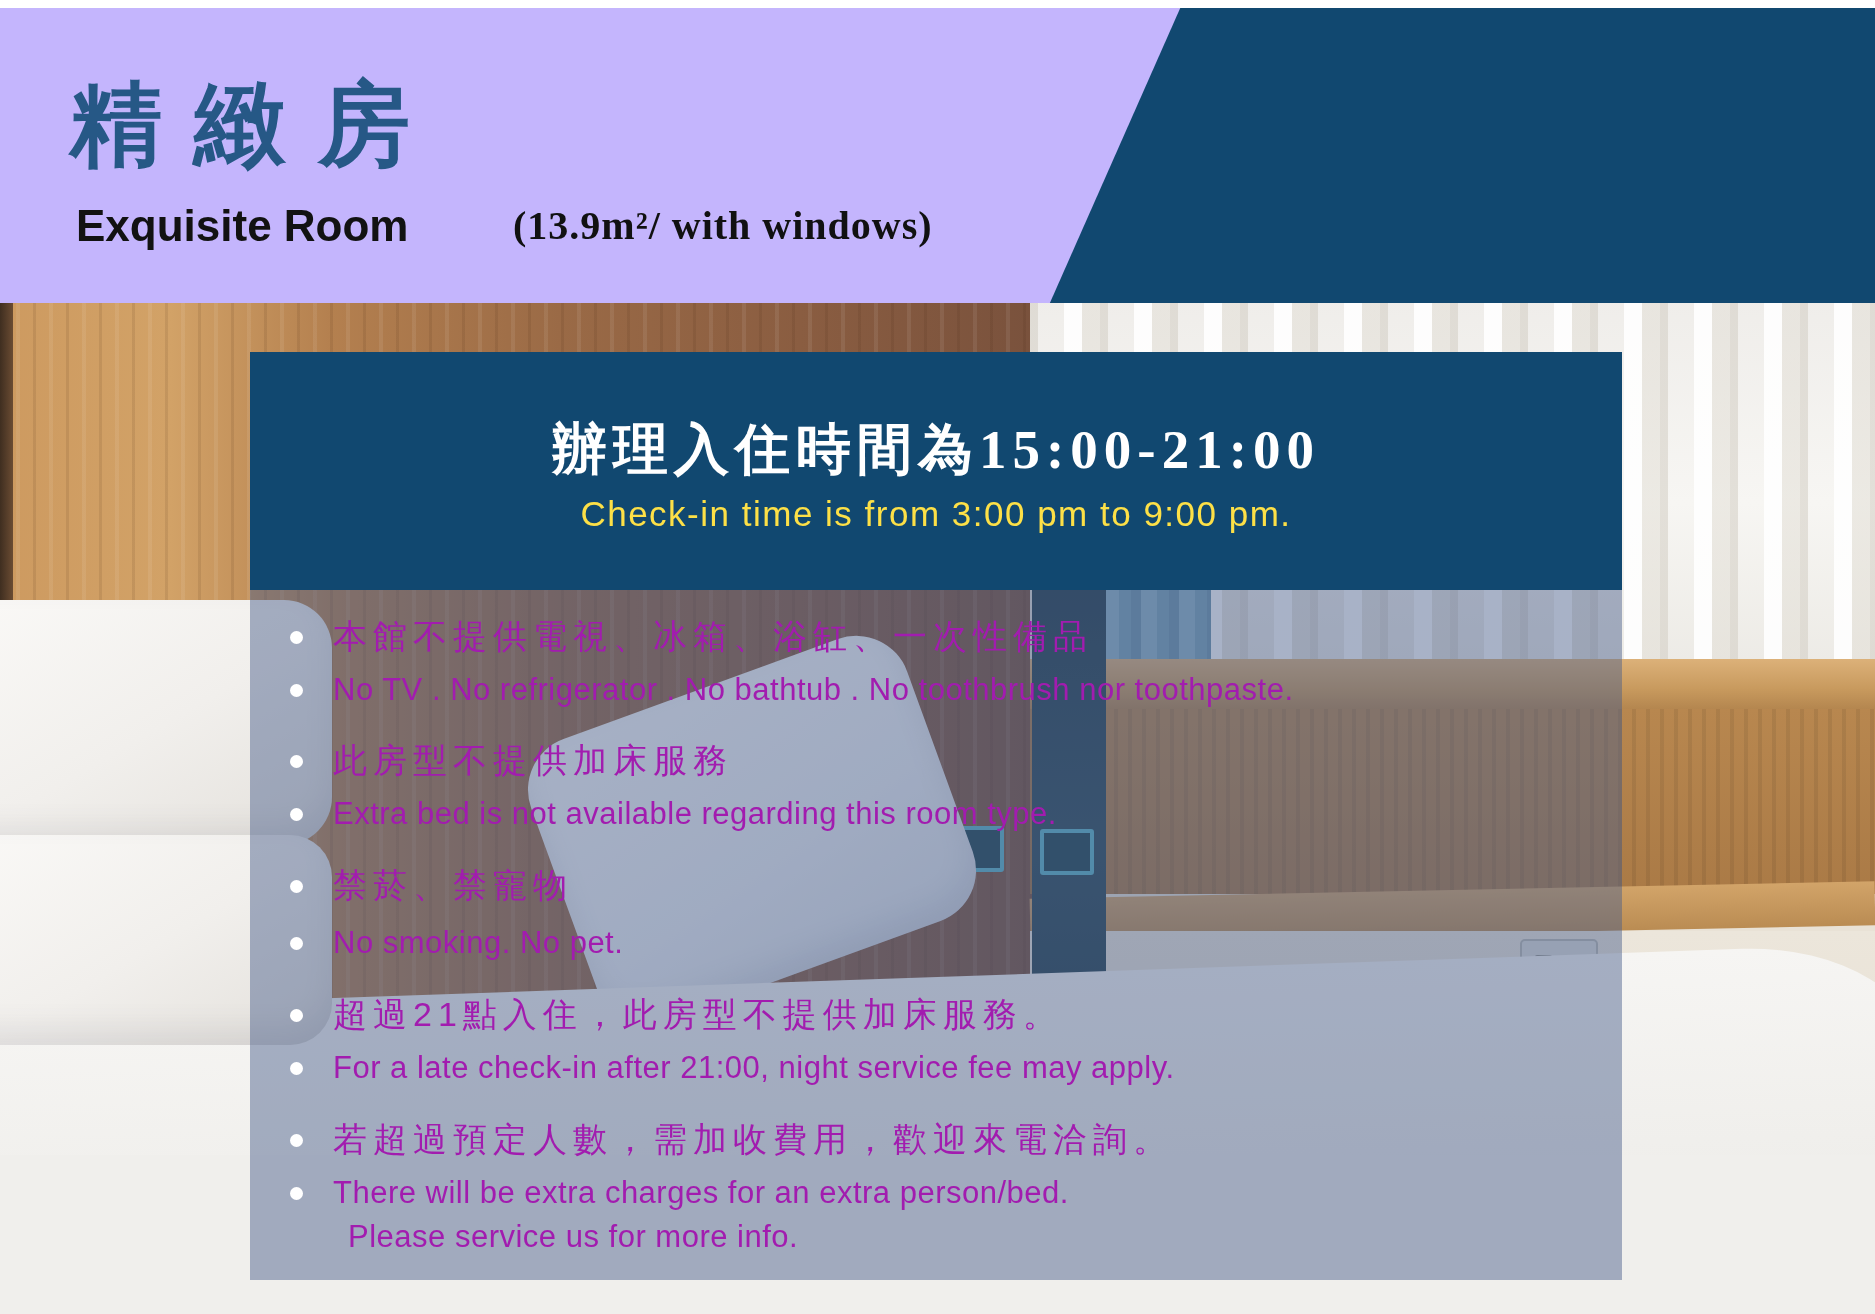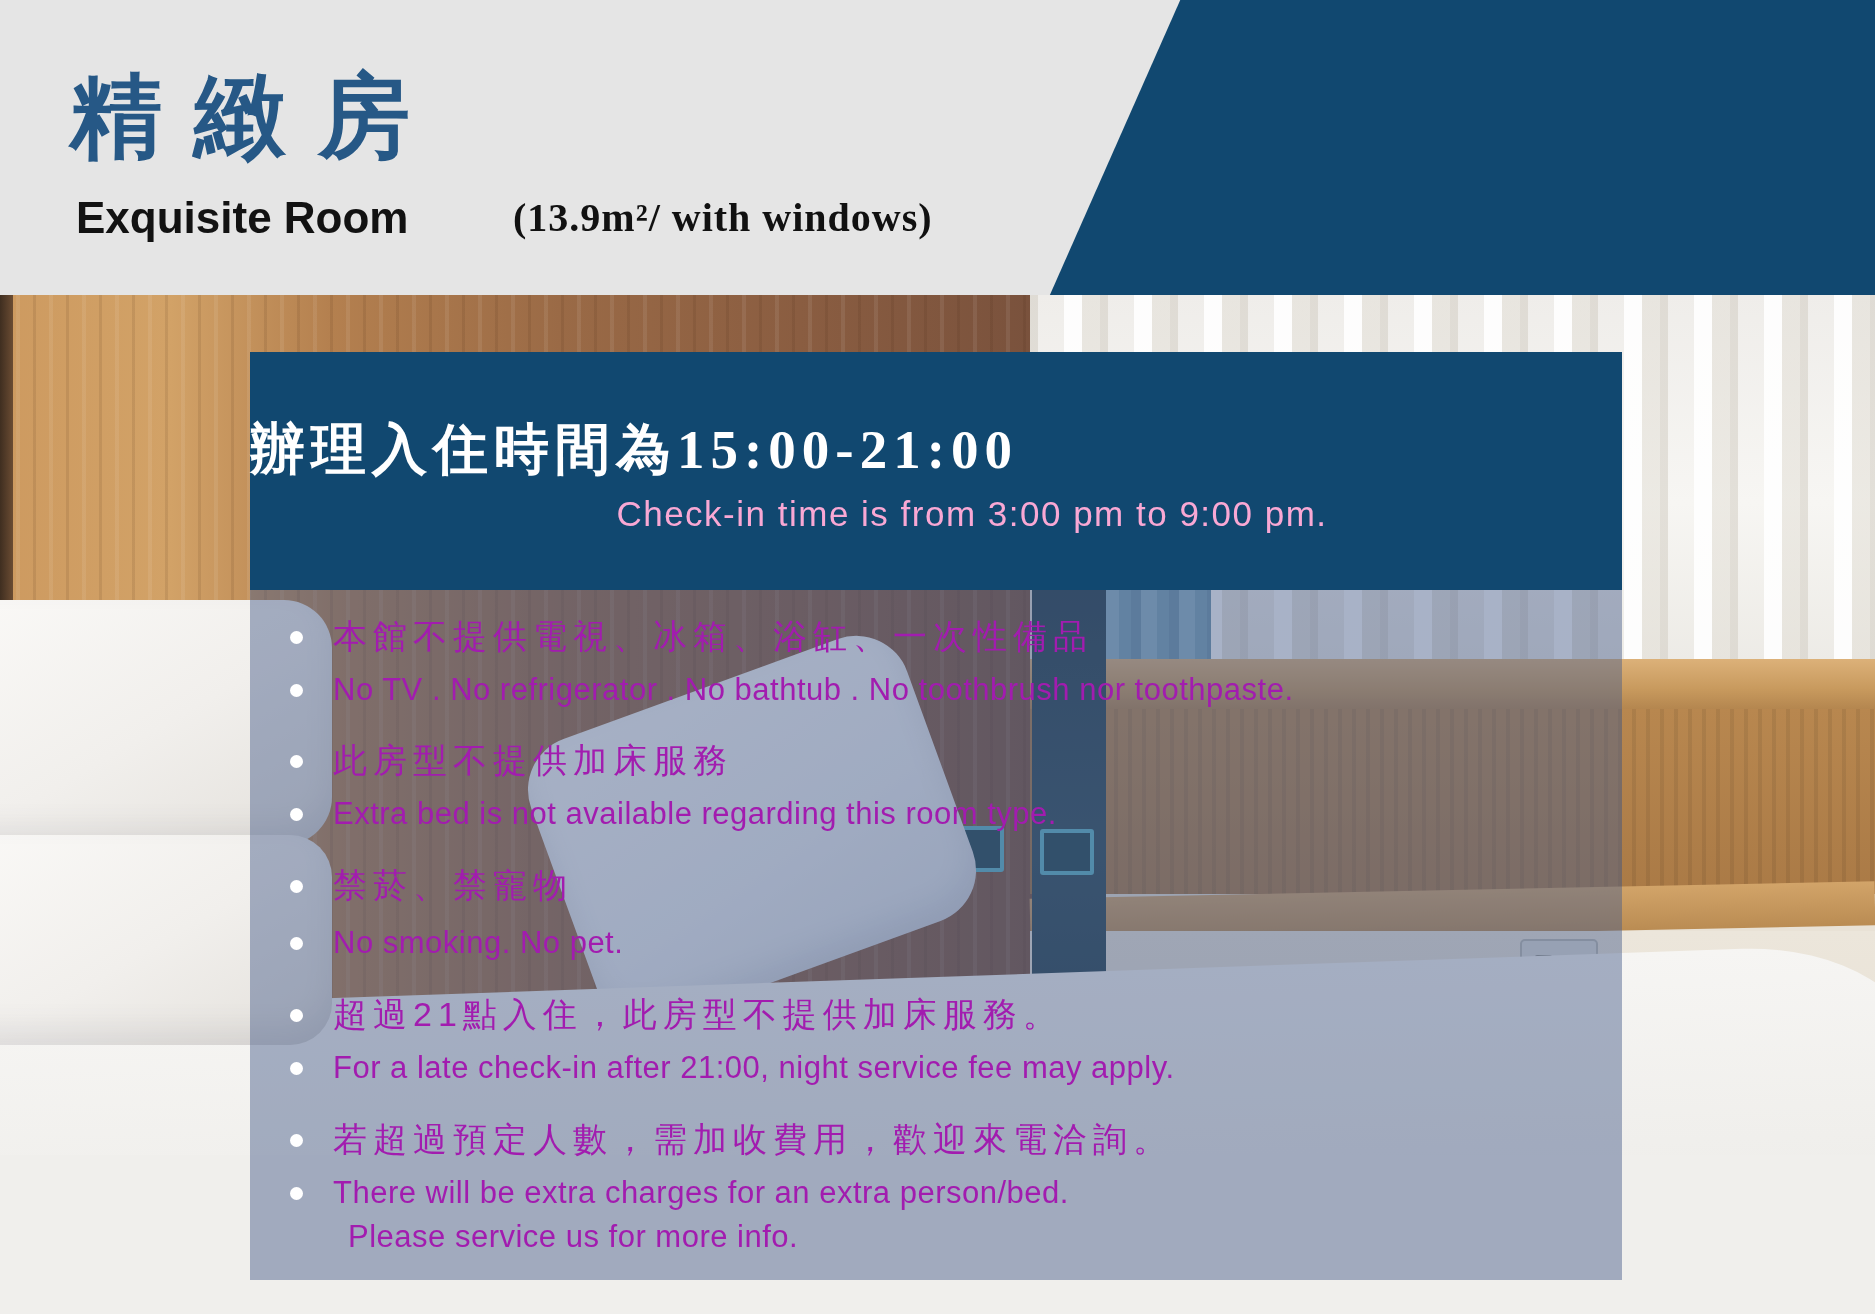--- a/index.html
+++ b/index.html
@@ -45,39 +45,39 @@
   .pillow-1{left:-80px;top:305px;width:412px;height:245px;}
   .pillow-2{left:-80px;top:540px;width:412px;height:210px;border-radius:42px;}
   .pillow-3{left:552px;top:385px;width:400px;height:300px;border-radius:54px;transform:rotate(-20deg);
     background:linear-gradient(165deg,#fafaf9 0,#eef0f2 60%,#dfe3e8 100%);}
   .bed{position:absolute;left:-50px;top:682px;width:1980px;height:420px;transform:rotate(-2deg);
     background:linear-gradient(180deg,#f6f5f3 0,#f0efec 45%,#e9e8e4 100%);
     border-radius:140px 180px 0 0 / 90px 120px 0 0;}
   .bed-low{position:absolute;left:0;top:860px;width:1875px;height:159px;background:#f0efec;}
 
   
-  .header-white{position:absolute;left:0;top:0;width:1875px;height:295px;background:#e5e5e5;}
+  .header-white{position:absolute;left:0;top:8px;width:1875px;height:295px;background:#c4b5fd;}
   .corner{position:absolute;left:1000px;top:0;width:875px;height:295px;background:#114870;
     -webkit-clip-path:polygon(20.6% 0,100% 0,100% 100%,5.7% 100%);
     clip-path:polygon(20.6% 0,100% 0,100% 100%,5.7% 100%);}
   .room-zh{position:absolute;left:70px;top:62px;font-family:"DejaVu Serif","Liberation Serif",serif;
     font-weight:bold;font-size:92px;line-height:108px;letter-spacing:32px;color:#265886;white-space:nowrap;}
   .room-en{position:absolute;left:76px;top:192px;font-weight:bold;font-size:44px;line-height:52px;color:#121212;}
   .size-zh{position:absolute;left:513px;top:122px;font-family:"Liberation Serif","DejaVu Serif",serif;
     font-weight:bold;font-size:42px;line-height:54px;letter-spacing:2px;color:#111111;white-space:nowrap;}
   .size-en{position:absolute;left:513px;top:192px;font-family:"Liberation Serif","DejaVu Serif",serif;
     font-weight:bold;font-size:40px;line-height:52px;letter-spacing:1px;color:#111111;white-space:nowrap;}
 
   
   .banner{position:absolute;left:250px;top:352px;width:1372px;height:238px;background:#114870;}
-  .banner-zh{position:absolute;left:0;top:66px;width:100%;color:#ffffff;
+  .banner-zh{position:absolute;left:0;top:66px;width:100%;text-align:center;color:#ffffff;
     font-family:"Liberation Serif","DejaVu Serif",serif;font-weight:bold;font-size:55px;line-height:64px;
     letter-spacing:6px;white-space:nowrap;}
-  .banner-en{position:absolute;left:0;top:140px;width:100%;text-align:center;color:#f9a8d4;
-    font-size:35px;line-height:44px;letter-spacing:1.5px;white-space:nowrap;padding-left:36px;}
+  .banner-en{position:absolute;left:0;top:140px;width:100%;text-align:center;color:#fde047;
+    font-size:35px;line-height:44px;letter-spacing:1.5px;white-space:nowrap;}
 
   
   .overlay{position:absolute;left:250px;top:590px;width:1372px;height:690px;background:rgba(73,93,138,0.47);}
   .line{position:absolute;left:290px;height:46px;display:flex;align-items:center;color:#a21caf;white-space:nowrap;}
   .dot{width:13px;height:13px;border-radius:50%;background:#ffffff;margin-right:30px;flex:none;}
   .line.zh span.txt{font-size:34px;letter-spacing:6px;}
   .line.en span.txt{font-size:31px;letter-spacing:0.5px;}
   .line.cont{left:348px;}
 </style>
 </head>

